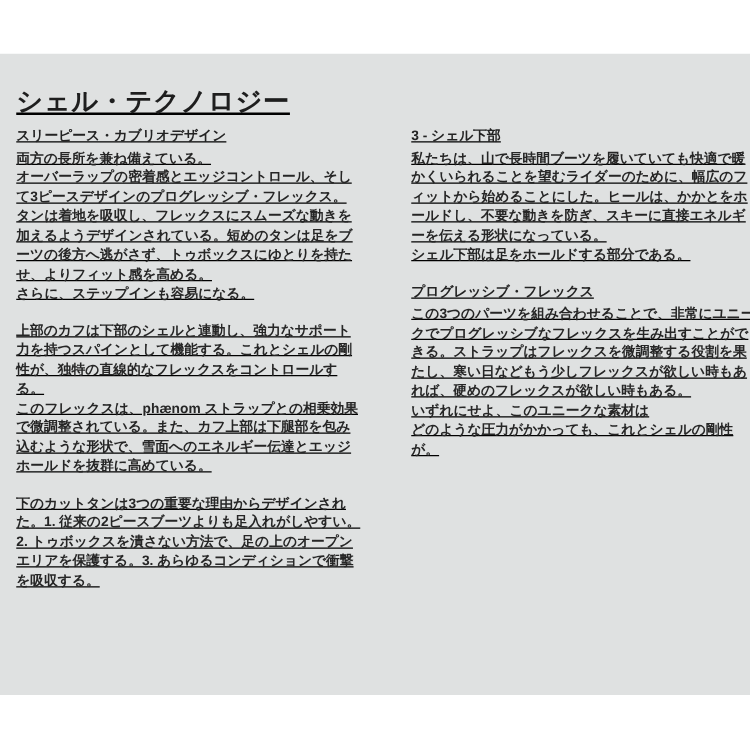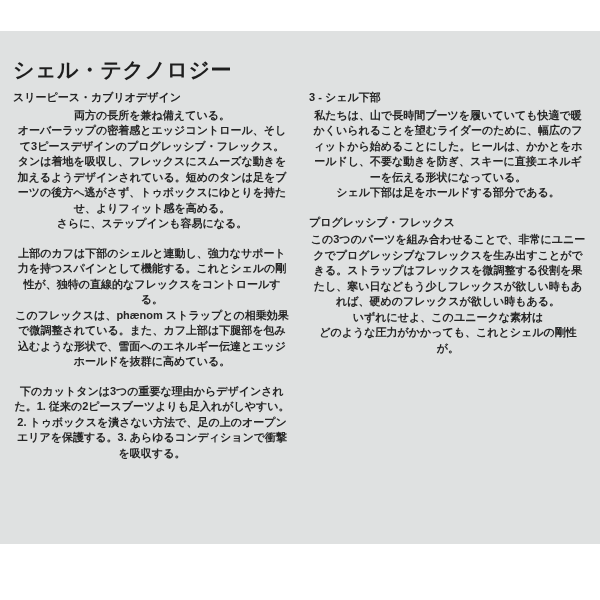--- a/index.html
+++ b/index.html
@@ -13,38 +13,39 @@
   }
   .page {
     position: relative;
     width: 600px;
     height: 600px;
     background: #ffffff;
     overflow: hidden;
   }
   .panel {
     position: absolute;
-    top: 31px;
+    top: 43px;
     left: 0;
     width: 600px;
     height: 513px;
     background: #dfe1e1;
     padding: 27px 10px 0 13px;
+    text-decoration: underline;
   }
   .title {
     margin: 0 0 8px 0;
     font-size: 21px;
     font-weight: bold;
     letter-spacing: 0.5px;
     color: #1e1e1e;
     line-height: 1.15;
   }
   .columns {
     display: flex;
-    gap: 18px;
+    gap: 38px;
     align-items: flex-start;
   }
   .col {
     width: 278px;
     flex: 0 0 278px;
   }
   .section { margin: 0; }
   .section + .section { margin-top: 14px; }
   .section-heading {
     margin: 0 0 2px 0;
@@ -52,21 +53,20 @@
     font-weight: bold;
     line-height: 15.5px;
     color: #232323;
   }
   .line {
     margin: 0;
     font-size: 11px;
     line-height: 15.5px;
     color: #262626;
     font-weight: bold;
-    text-align: center;
   }
 </style>
 </head>
 <body>
 
 <div class="page">
   <section class="panel">
 
     <h1 class="title">シェル・テクノロジー</h1>
 

